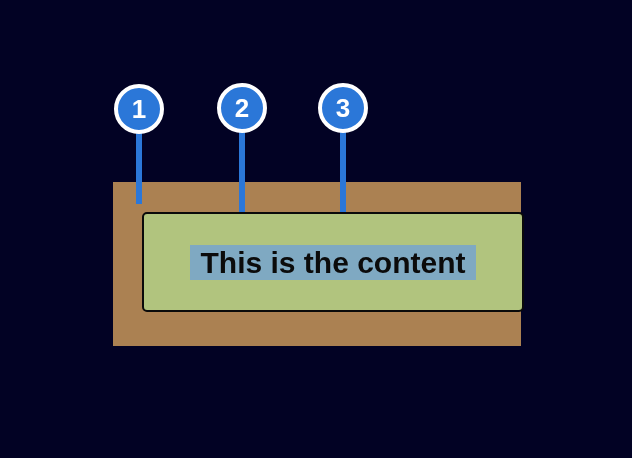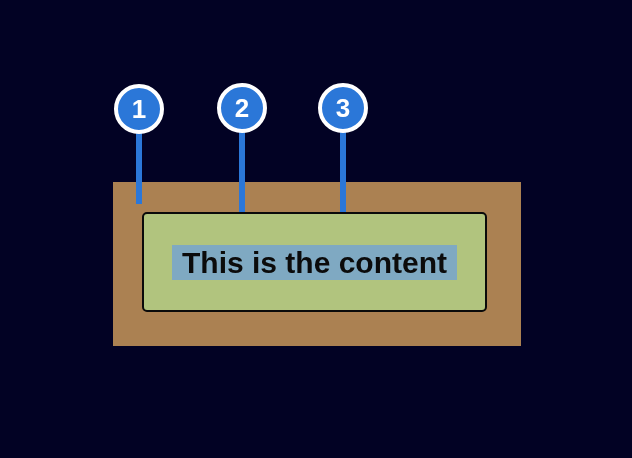--- a/index.html
+++ b/index.html
@@ -21,21 +21,21 @@
     top: 182px;
     width: 408px;
     height: 164px;
     background: #ab8152;
   }
   
   .padding-box {
     position: absolute;
     left: 142px;
     top: 212px;
-    width: 345px;
+    width: 382px;
     height: 100px;
     box-sizing: border-box;
     background: #b1c47e;
     border: 2px solid #0a0a0a;
     border-radius: 5px;
     display: flex;
     align-items: center;
     justify-content: center;
   }
   

